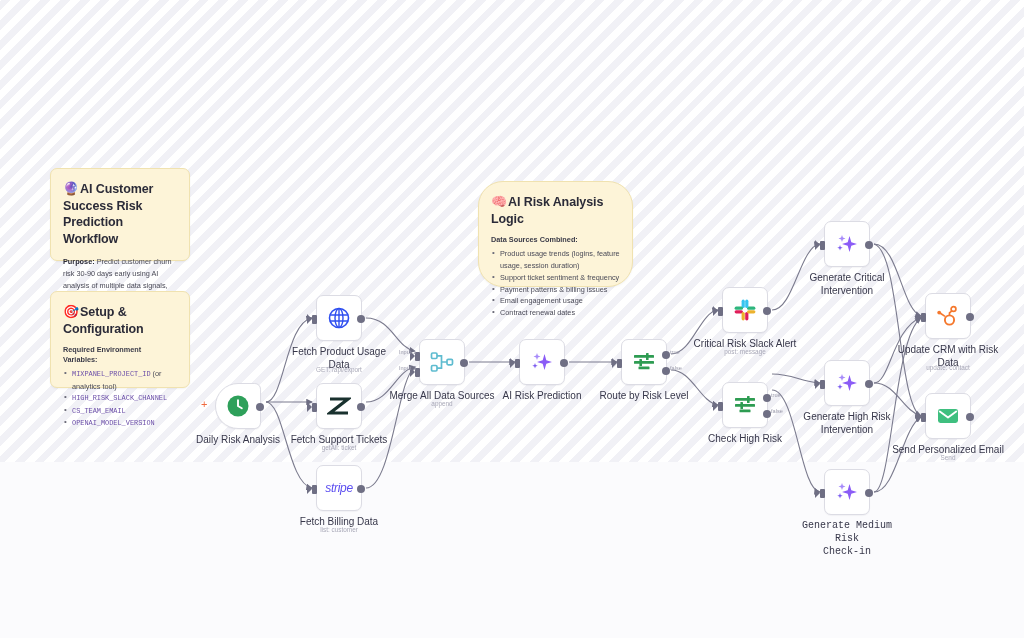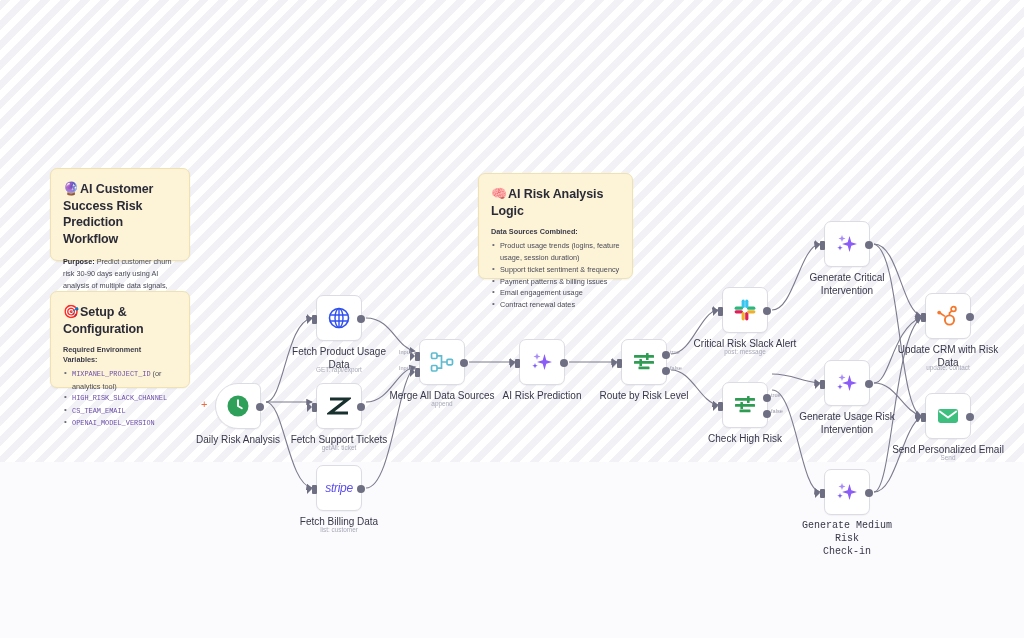--- a/index.html
+++ b/index.html
@@ -176,21 +176,21 @@
     </div>
     <div class="note-sub">Required Environment Variables:</div>
     <ul>
       <li><span class="code">MIXPANEL_PROJECT_ID</span><span> (or analytics tool)</span></li>
       <li><span class="code">HIGH_RISK_SLACK_CHANNEL</span><span></span></li>
       <li><span class="code">CS_TEAM_EMAIL</span><span></span></li>
       <li><span class="code">OPENAI_MODEL_VERSION</span><span></span></li>
     </ul>
   </div>
 
-  <div class="note" style="left:478px; top:173px; width:155px; height:106px;">
+  <div class="note" style="left:478px; top:181px; width:155px; height:106px;border-radius:25px;">
     <div class="note-title" style="margin-bottom:8px;">
       <span class="emo">🧠</span><span>AI Risk Analysis Logic</span>
     </div>
     <div class="note-sub">Data Sources Combined:</div>
     <ul>
       <li>Product usage trends (logins, feature usage, session duration)</li>
       <li>Support ticket sentiment &amp; frequency</li>
       <li>Payment patterns &amp; billing issues</li>
       <li>Email engagement usage</li>
       <li>Contract renewal dates</li>
@@ -351,21 +351,21 @@
   <div class="node" style="left:824px; top:360px; width:46px; height:46px;">
     <div class="node-box">
       <svg class="ico" viewBox="0 0 24 24">
         <path d="M14.5 4 L16.3 10.2 L22 12 L16.3 13.8 L14.5 20 L12.7 13.8 L7 12 L12.7 10.2 Z" fill="#8b5cf6"></path>
         <path d="M7 3 L7.9 5.6 L10.5 6.5 L7.9 7.4 L7 10 L6.1 7.4 L3.5 6.5 L6.1 5.6 Z" fill="#a78bfa"></path>
         <path d="M5 13 L5.7 15 L7.7 15.7 L5.7 16.4 L5 18.4 L4.3 16.4 L2.3 15.7 L4.3 15 Z" fill="#7c5cf0"></path>
       </svg>
       <div class="port-in arrow"></div>
       <div class="port-out"></div>
     </div>
-    <div class="node-label">Generate Usage Risk
+    <div class="node-label">Generate High Risk
 Intervention</div>
   </div>
 
   <div class="node" style="left:824px; top:469px; width:46px; height:46px;font-family:Liberation Mono, monospace;">
     <div class="node-box">
       <svg class="ico" viewBox="0 0 24 24">
         <path d="M14.5 4 L16.3 10.2 L22 12 L16.3 13.8 L14.5 20 L12.7 13.8 L7 12 L12.7 10.2 Z" fill="#8b5cf6"></path>
         <path d="M7 3 L7.9 5.6 L10.5 6.5 L7.9 7.4 L7 10 L6.1 7.4 L3.5 6.5 L6.1 5.6 Z" fill="#a78bfa"></path>
         <path d="M5 13 L5.7 15 L7.7 15.7 L5.7 16.4 L5 18.4 L4.3 16.4 L2.3 15.7 L4.3 15 Z" fill="#7c5cf0"></path>
       </svg>

